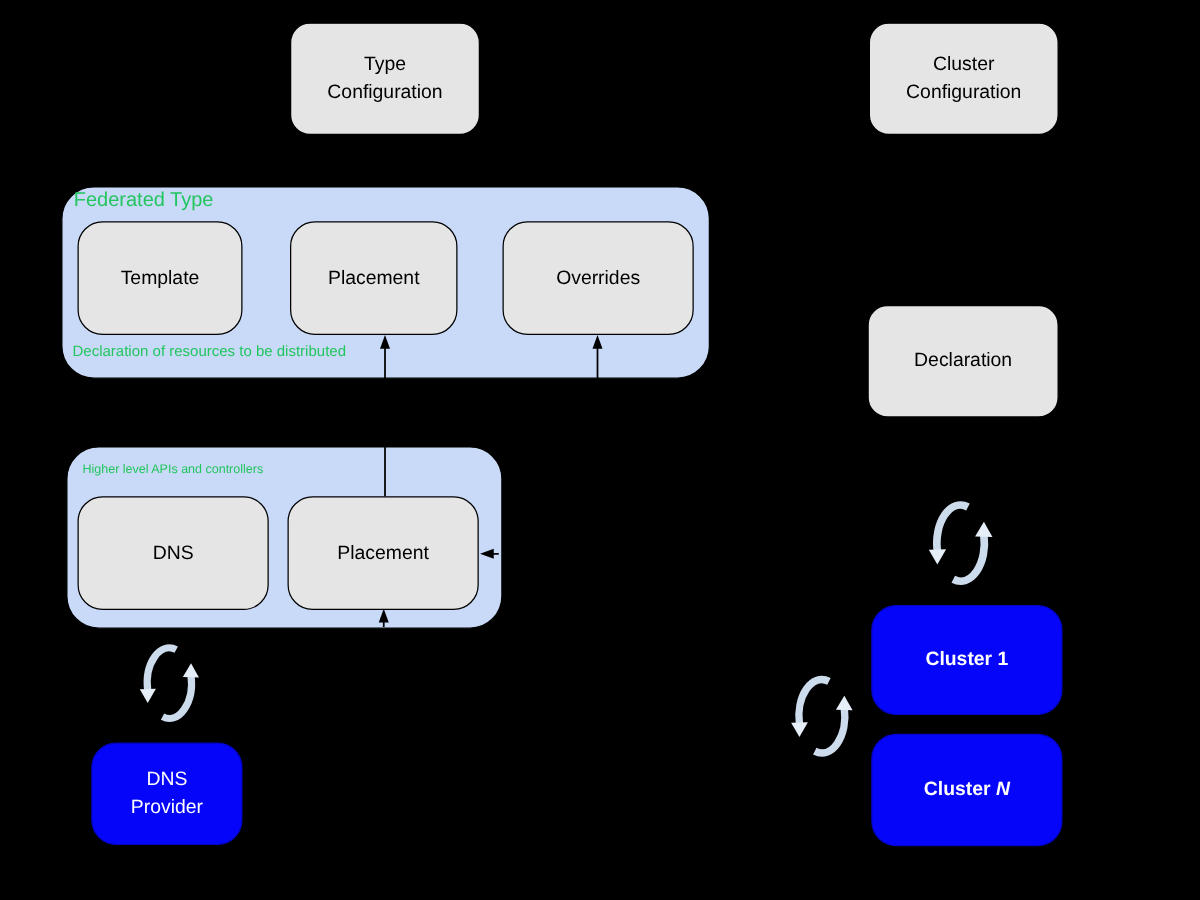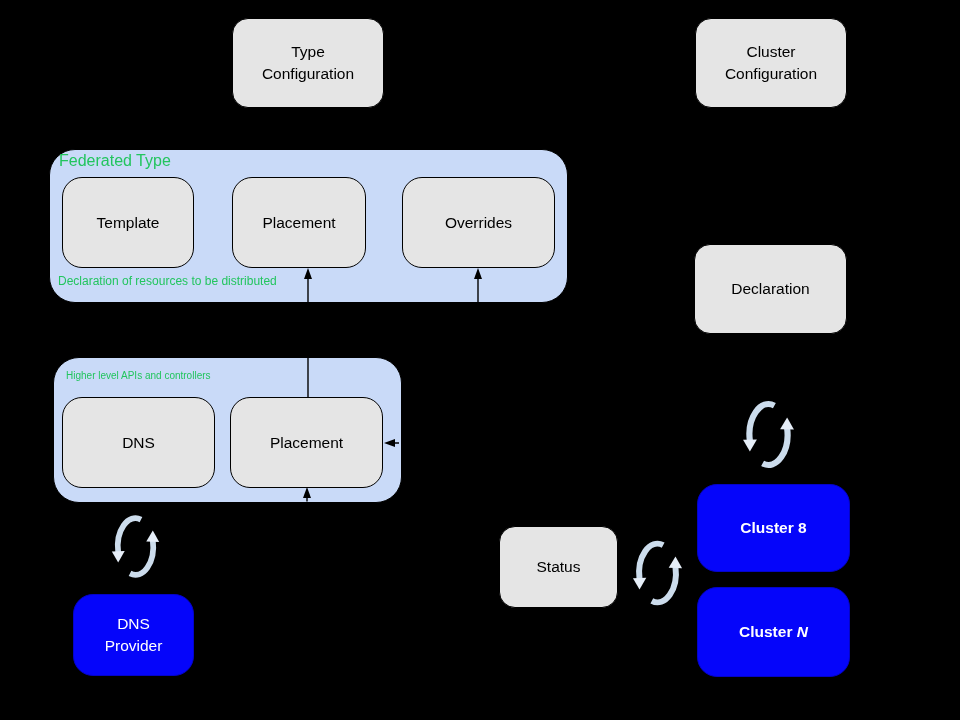--- a/index.html
+++ b/index.html
@@ -98,23 +98,20 @@
     <span>Type
 Configuration</span>
   </div>
   <div class="node" id="cluster-config">
     <span>Cluster
 Configuration</span>
   </div>
   <div class="node" id="propagation-box">
     <span>Declaration</span>
   </div>
-  <div class="node" id="status-box">
-    <span>Status</span>
-  </div>
 
   <div class="node inner" id="template-box">
     <span>Template</span>
   </div>
   <div class="node inner" id="placement-box">
     <span>Placement</span>
   </div>
   <div class="node inner" id="overrides-box">
     <span>Overrides</span>
   </div>
@@ -124,21 +121,21 @@
   </div>
   <div class="node inner" id="scheduling-box">
     <span>Placement</span>
   </div>
 
   <div class="node accent" id="dns-provider-box">
     <span>DNS
 Provider</span>
   </div>
   <div class="node accent bold" id="cluster1-box">
-    <span>Cluster 8</span>
+    <span>Cluster 1</span>
   </div>
   <div class="node accent bold" id="clusterN-box">
     <span><span>Cluster </span><span class="italic-n">N</span></span>
   </div>
 
   <svg class="sync" id="sync-dns" viewBox="0 0 60 80">
     <path d="M 36.2 9.6 A 20 32 0 0 0 10.4 46.7" fill="none" stroke-width="6.5" stroke="#ccdcec"></path>
     <path d="M 23.8 70.4 A 20 32 0 0 0 49.6 33.3" fill="none" stroke-width="6.5" stroke="#ccdcec"></path>
     <polygon points="10.4,58 3.2,45.6 17.8,45.2" fill="#e6eef8"></polygon>
     <polygon points="49.6,22 42.2,34.4 56.8,34.8" fill="#e6eef8"></polygon>

